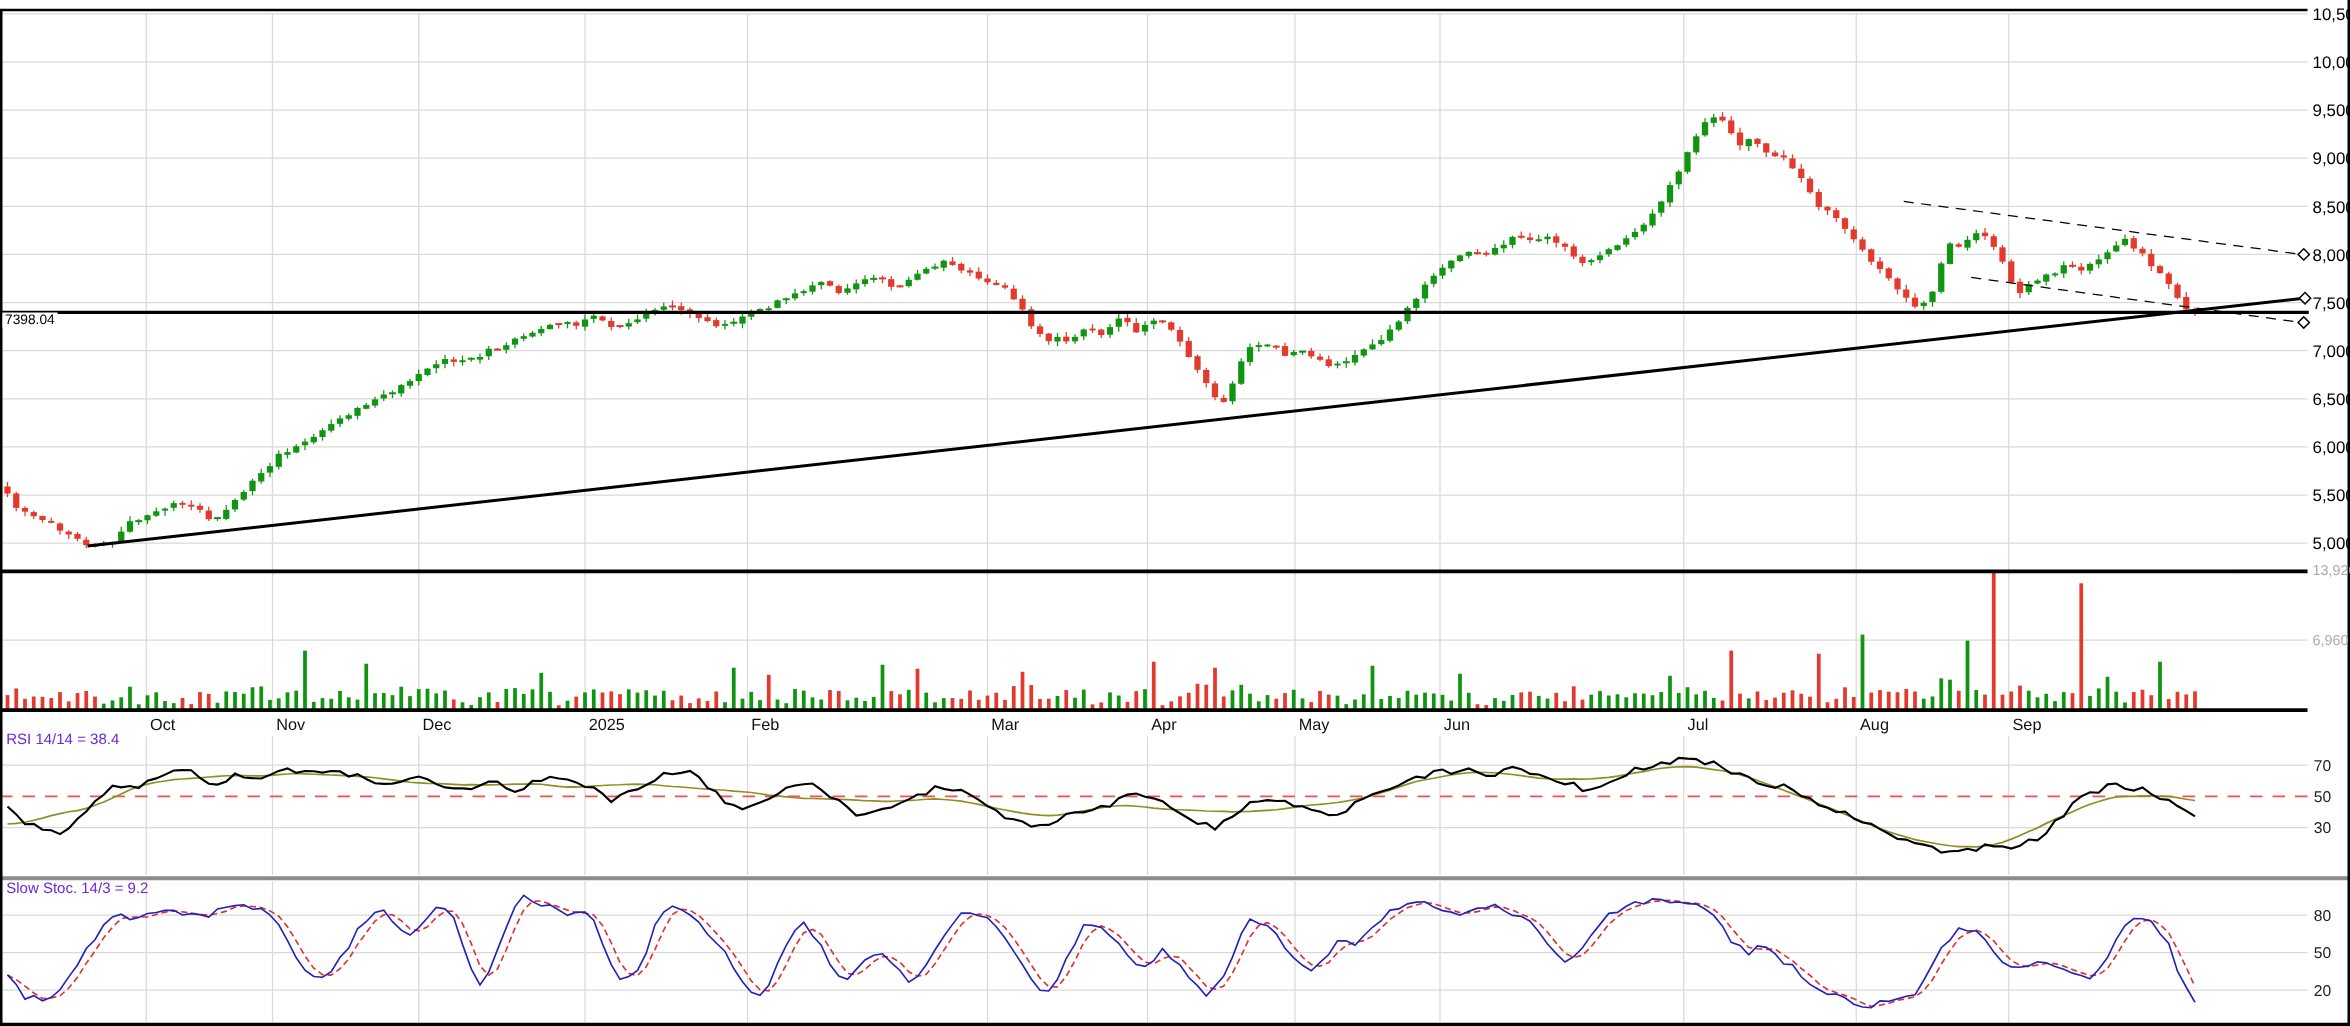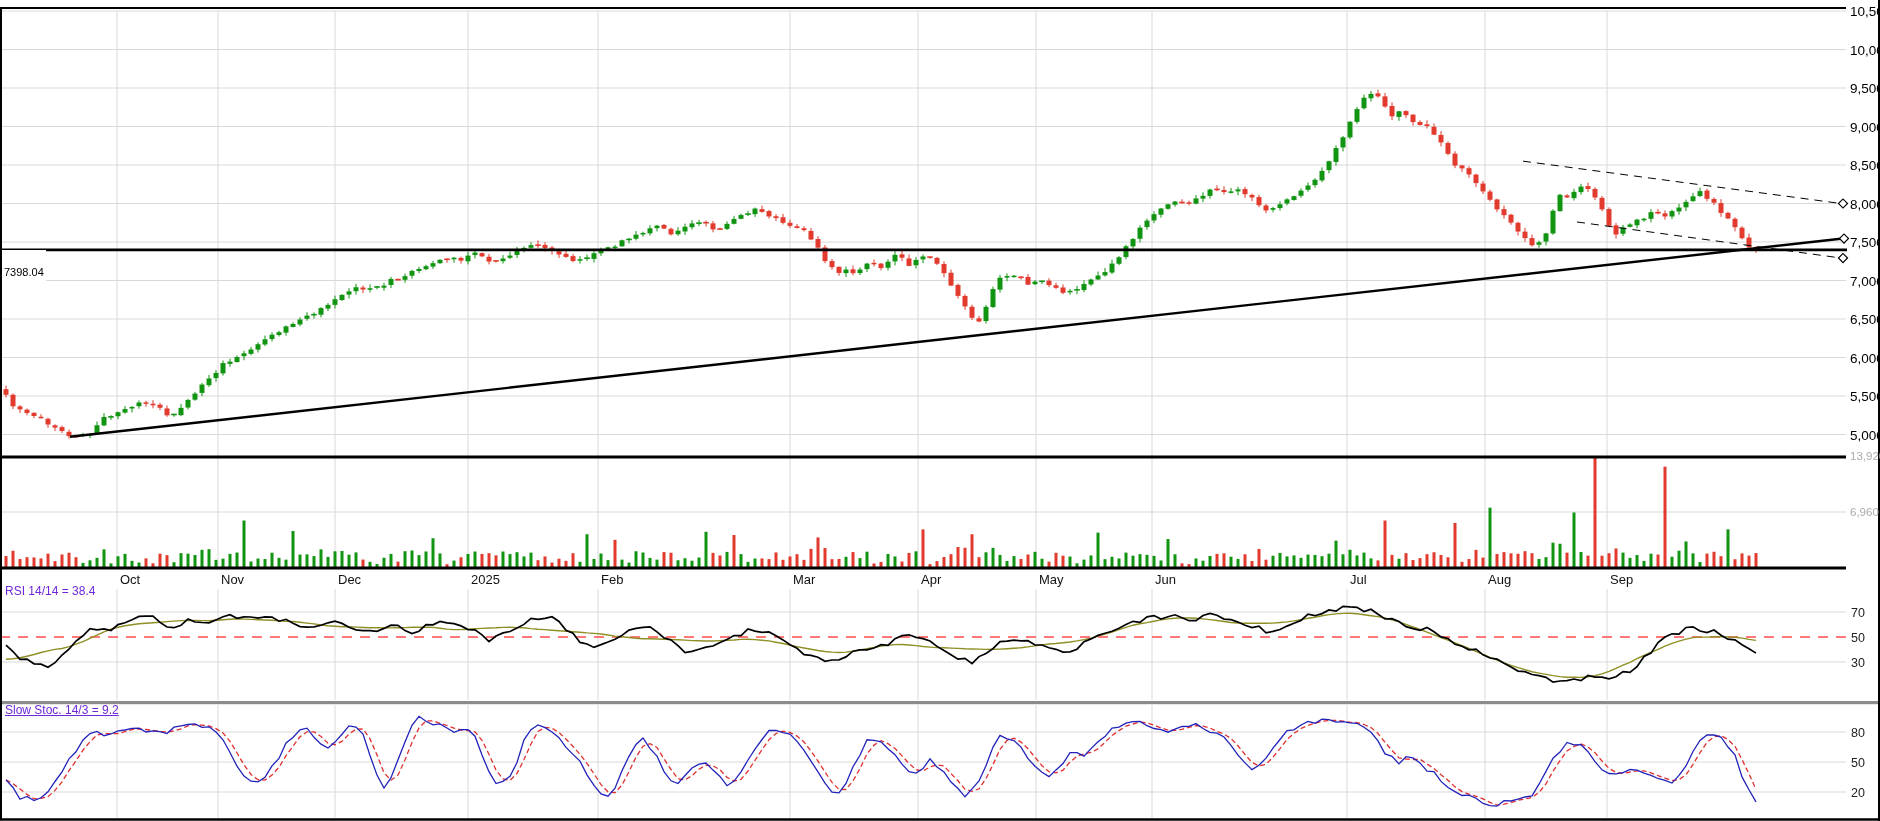--- a/index.html
+++ b/index.html
@@ -1,23 +1,23 @@
 <!DOCTYPE html>
 <html><head>
 <meta charset="utf-8">
 <style>
   html,body{margin:0;padding:0;background:#fff;}
   #stage{position:relative;width:1880px;height:821px;background:#fff;overflow:hidden;
          font-family:"Liberation Sans", sans-serif;}
   #chart{position:absolute;left:0;top:0;}
   .overlay{position:absolute;color:#6d28d9;white-space:nowrap;}
   #watermark{left:9px;top:441px;font-size:21px;color:#1c1c1c;letter-spacing:0.2px;}
-  #price-tag{left:2px;top:250px;font-size:11px;background:#fff;padding:16px 2px;color:#000;}
+  #price-tag{left:2px;top:250px;font-size:11px;background:#fff;padding:0 2px;color:#000;}
   #rsi-label{left:5px;top:584px;font-size:12px;}
-  #stoch-label{left:5px;top:703px;font-size:12px;text-decoration:underline;}
+  #stoch-label{left:5px;top:703px;font-size:12px;}
 </style>
 </head>
 <body>
 
 <div id="stage">
   <svg id="chart" width="1880" height="821">
       <g>
         <line x1="0" y1="11" x2="1846" y2="11" stroke="#d9d9d9" stroke-width="1"></line>
         <line x1="0" y1="49.5" x2="1846" y2="49.5" stroke="#d9d9d9" stroke-width="1"></line>
         <line x1="0" y1="88" x2="1846" y2="88" stroke="#d9d9d9" stroke-width="1"></line>

